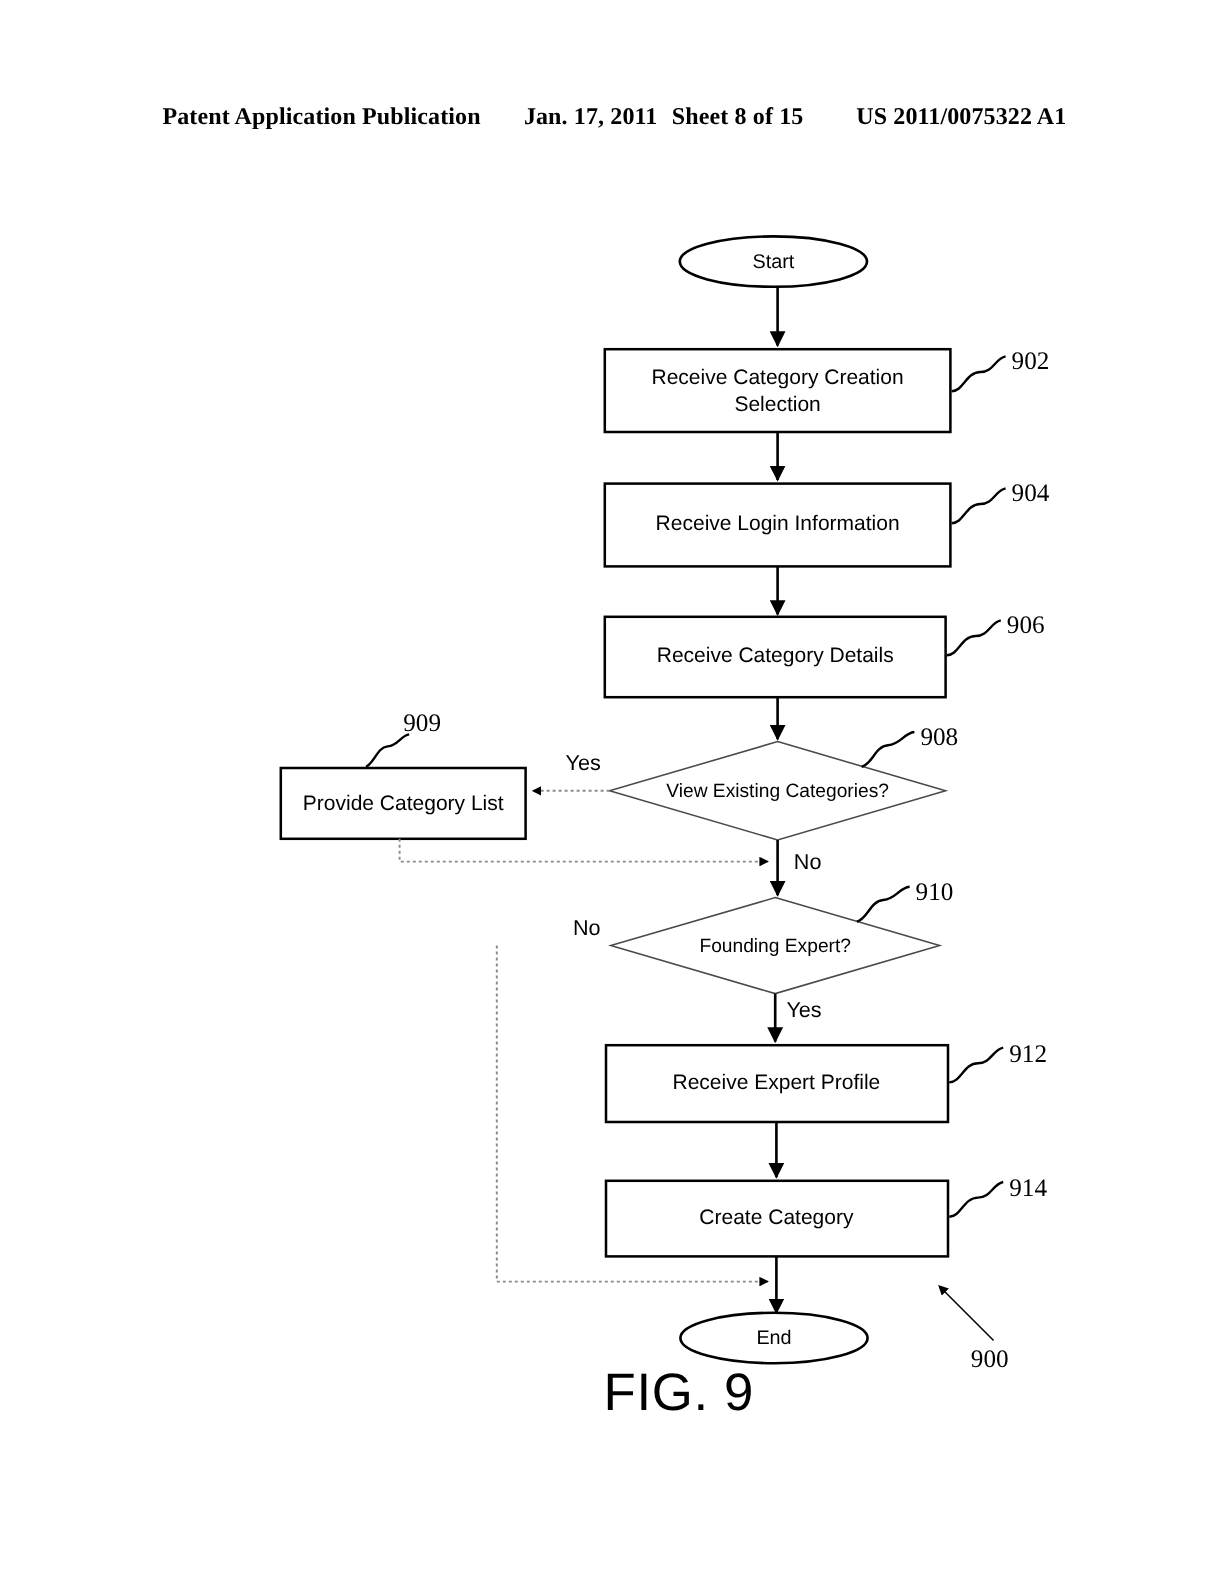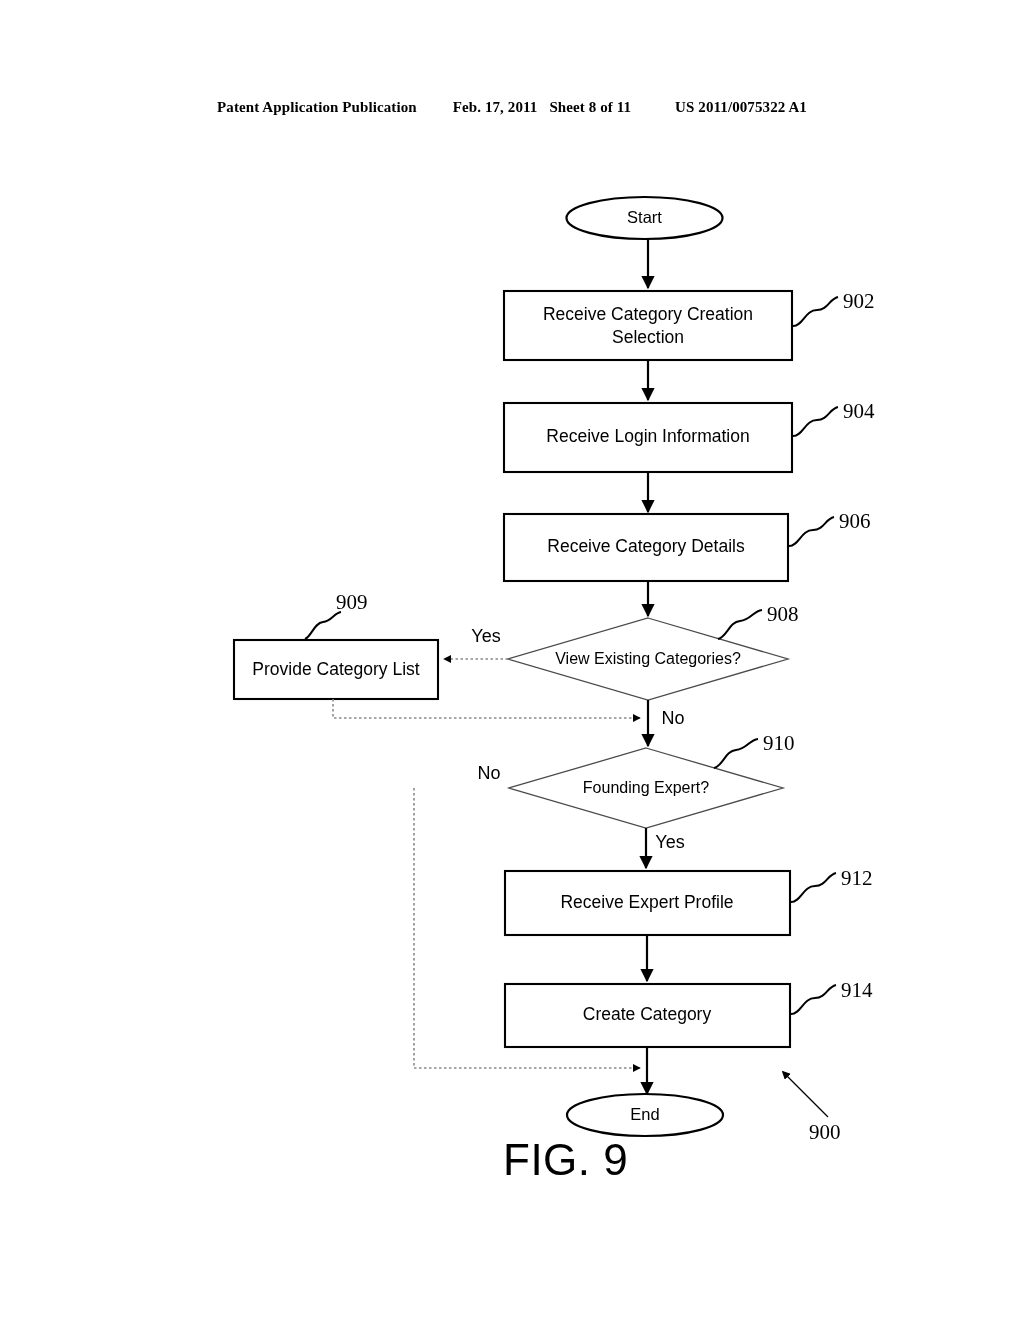--- a/index.html
+++ b/index.html
@@ -23,24 +23,24 @@
   }
   
   .pub-header {
     position: absolute;
     left: 0;
     top: 86px;
     width: 1024px;
     height: 30px;
     display: flex;
     justify-content: center;
-    align-items: flex-end;
+    align-items: flex-start;
     font-family: "Liberation Serif", serif;
     font-weight: bold;
-    font-size: 15px;
+    font-size: 20px;
     letter-spacing: 0.1px;
     white-space: nowrap;
   }
   .pub-header .seg { display: inline-block; }
   .gap-1 { width: 36px; }
   .gap-2 { width: 12px; }
   .gap-3 { width: 44px; }
 
   
   #figure-canvas {
@@ -133,23 +133,23 @@
   }
 </style>
 </head>
 <body>
 
 <div id="page">
 
   <div class="pub-header">
     <span class="seg">Patent Application Publication</span>
     <span class="gap-1"></span>
-    <span class="seg">Feb. 17, 2011</span>
+    <span class="seg">Jan. 17, 2011</span>
     <span class="gap-2"></span>
-    <span class="seg">Sheet 8 of 11</span>
+    <span class="seg">Sheet 8 of 15</span>
     <span class="gap-3"></span>
     <span class="seg">US 2011/0075322 A1</span>
   </div>
 
   <div id="figure-canvas">
     <svg width="1024" height="1320" viewBox="0 0 1024 1320" xmlns="http://www.w3.org/2000/svg">
       <defs>
         <marker id="ah" viewBox="0 0 10 10" refX="9" refY="5" markerWidth="6" markerHeight="6" orient="auto-start-reverse">
           <path d="M 0 0 L 10 5 L 0 10 z" fill="#000000"></path>
         </marker>

